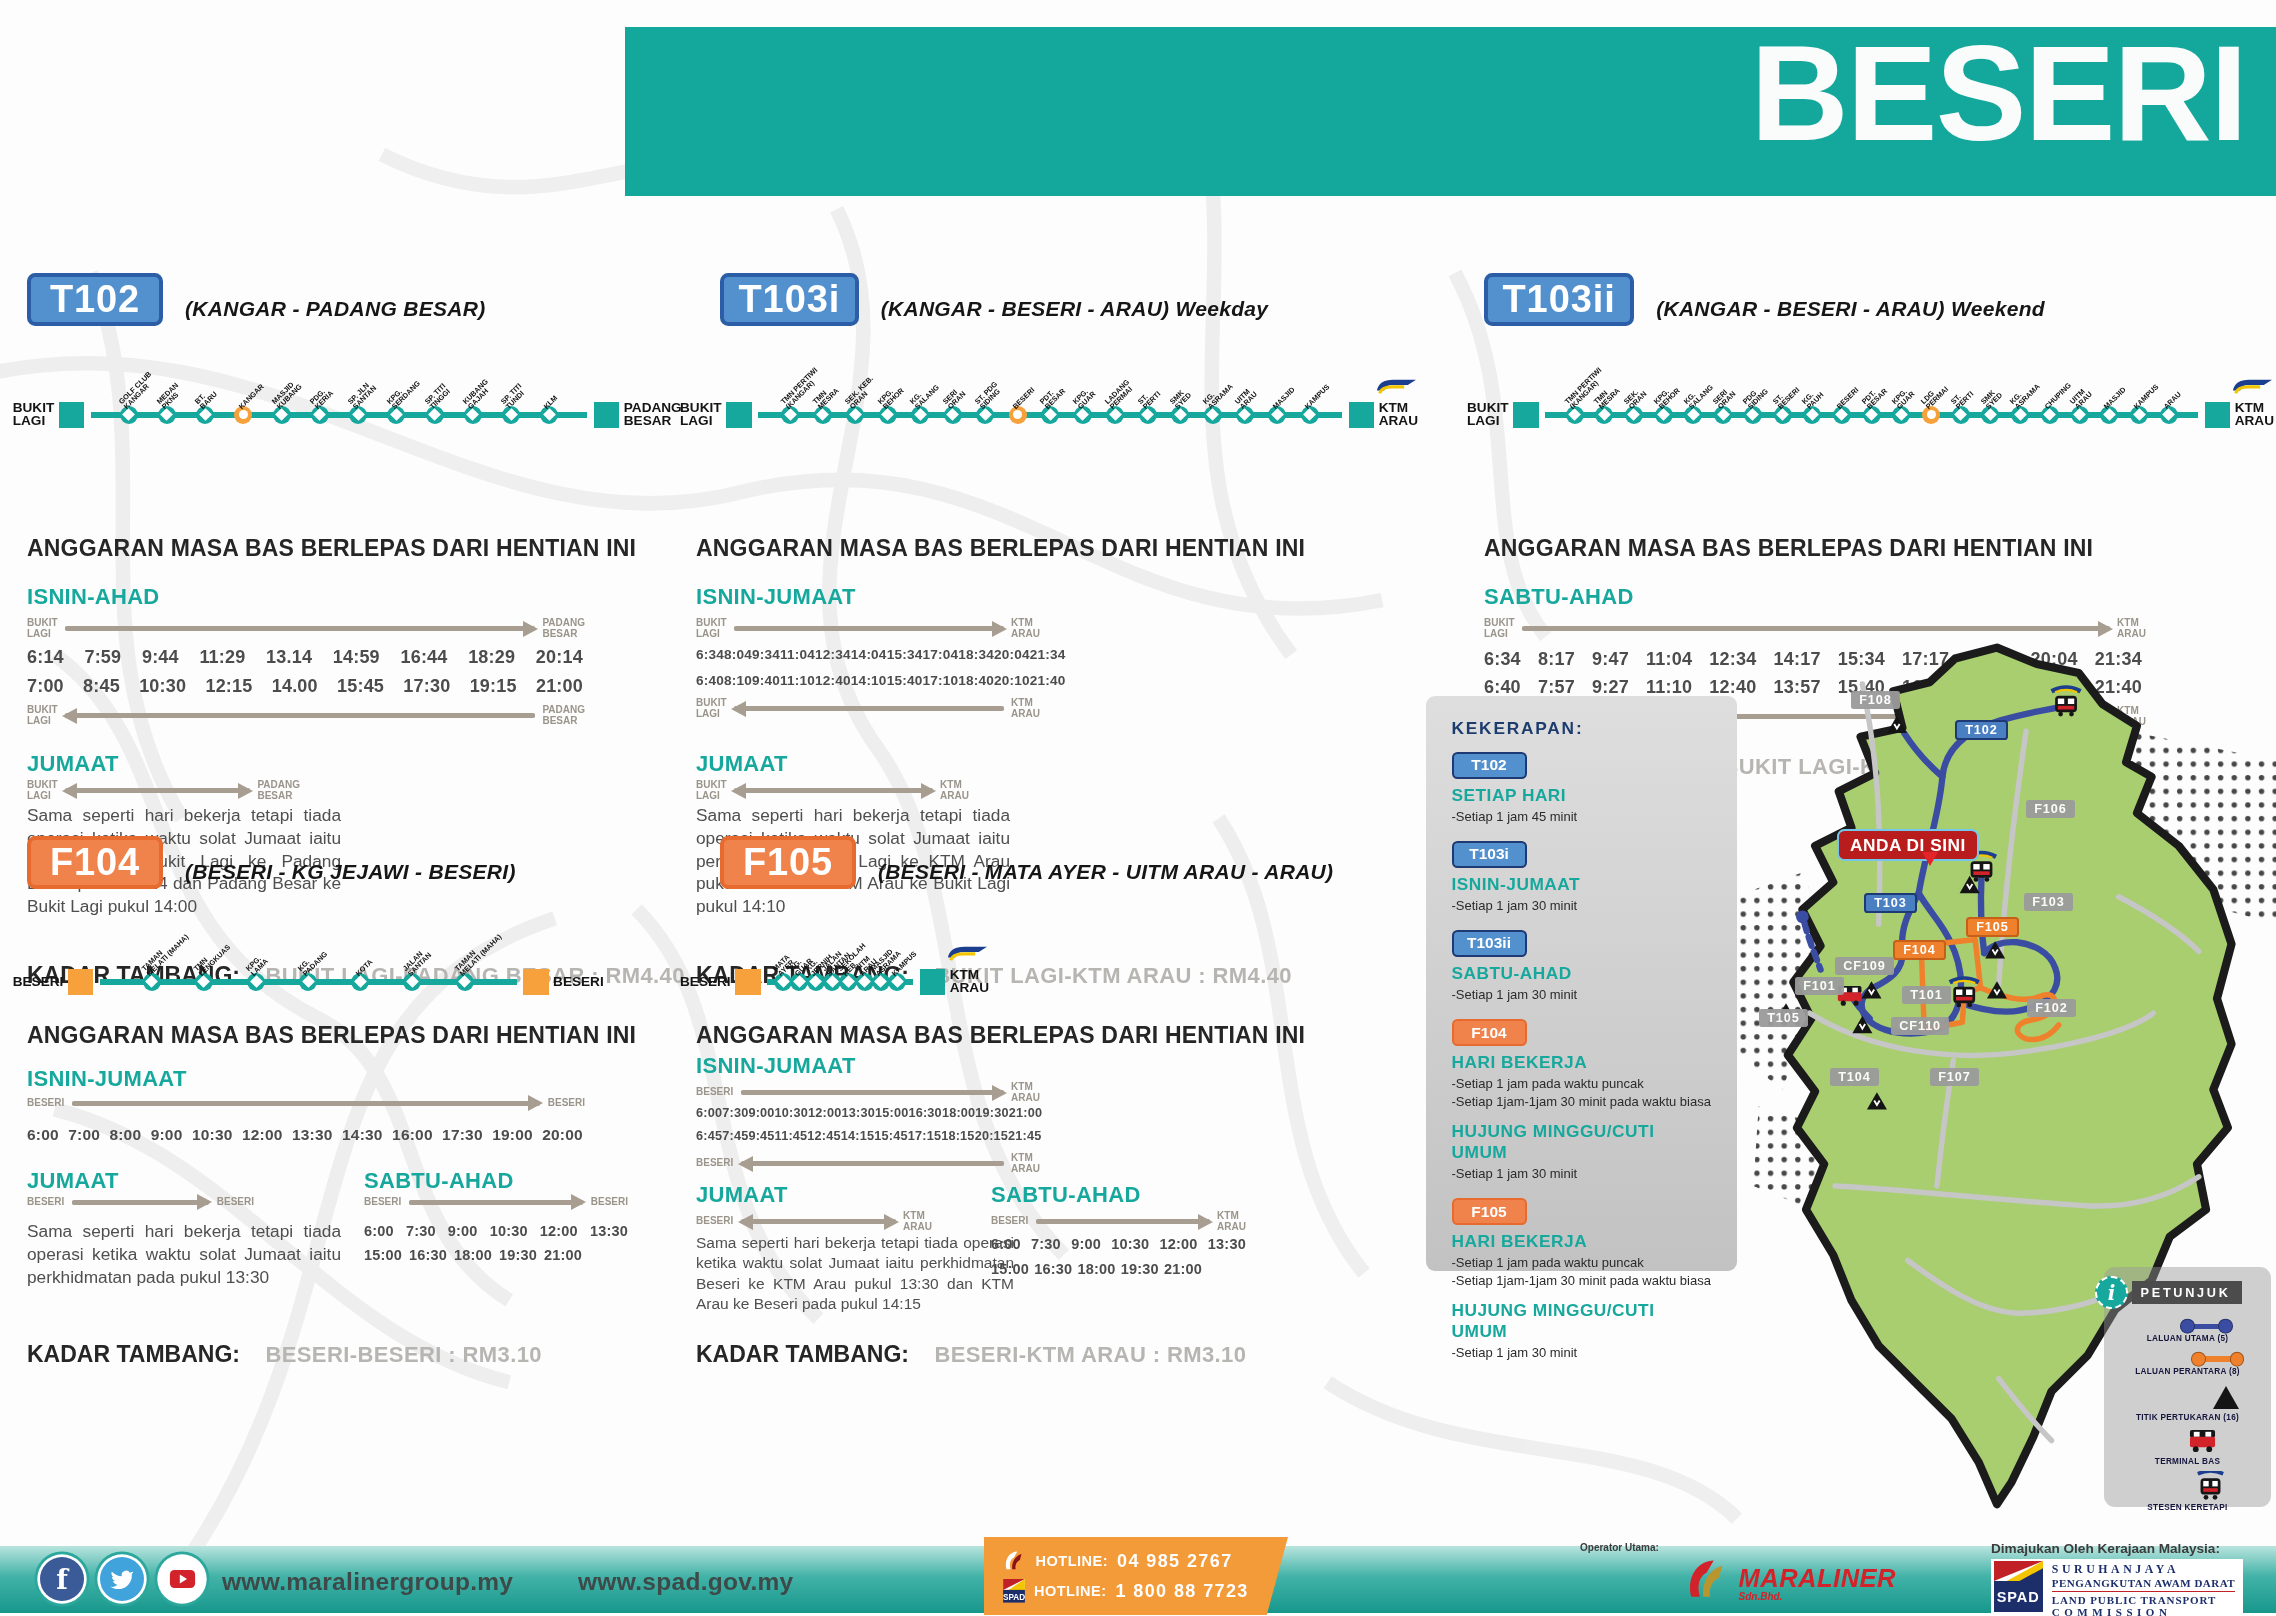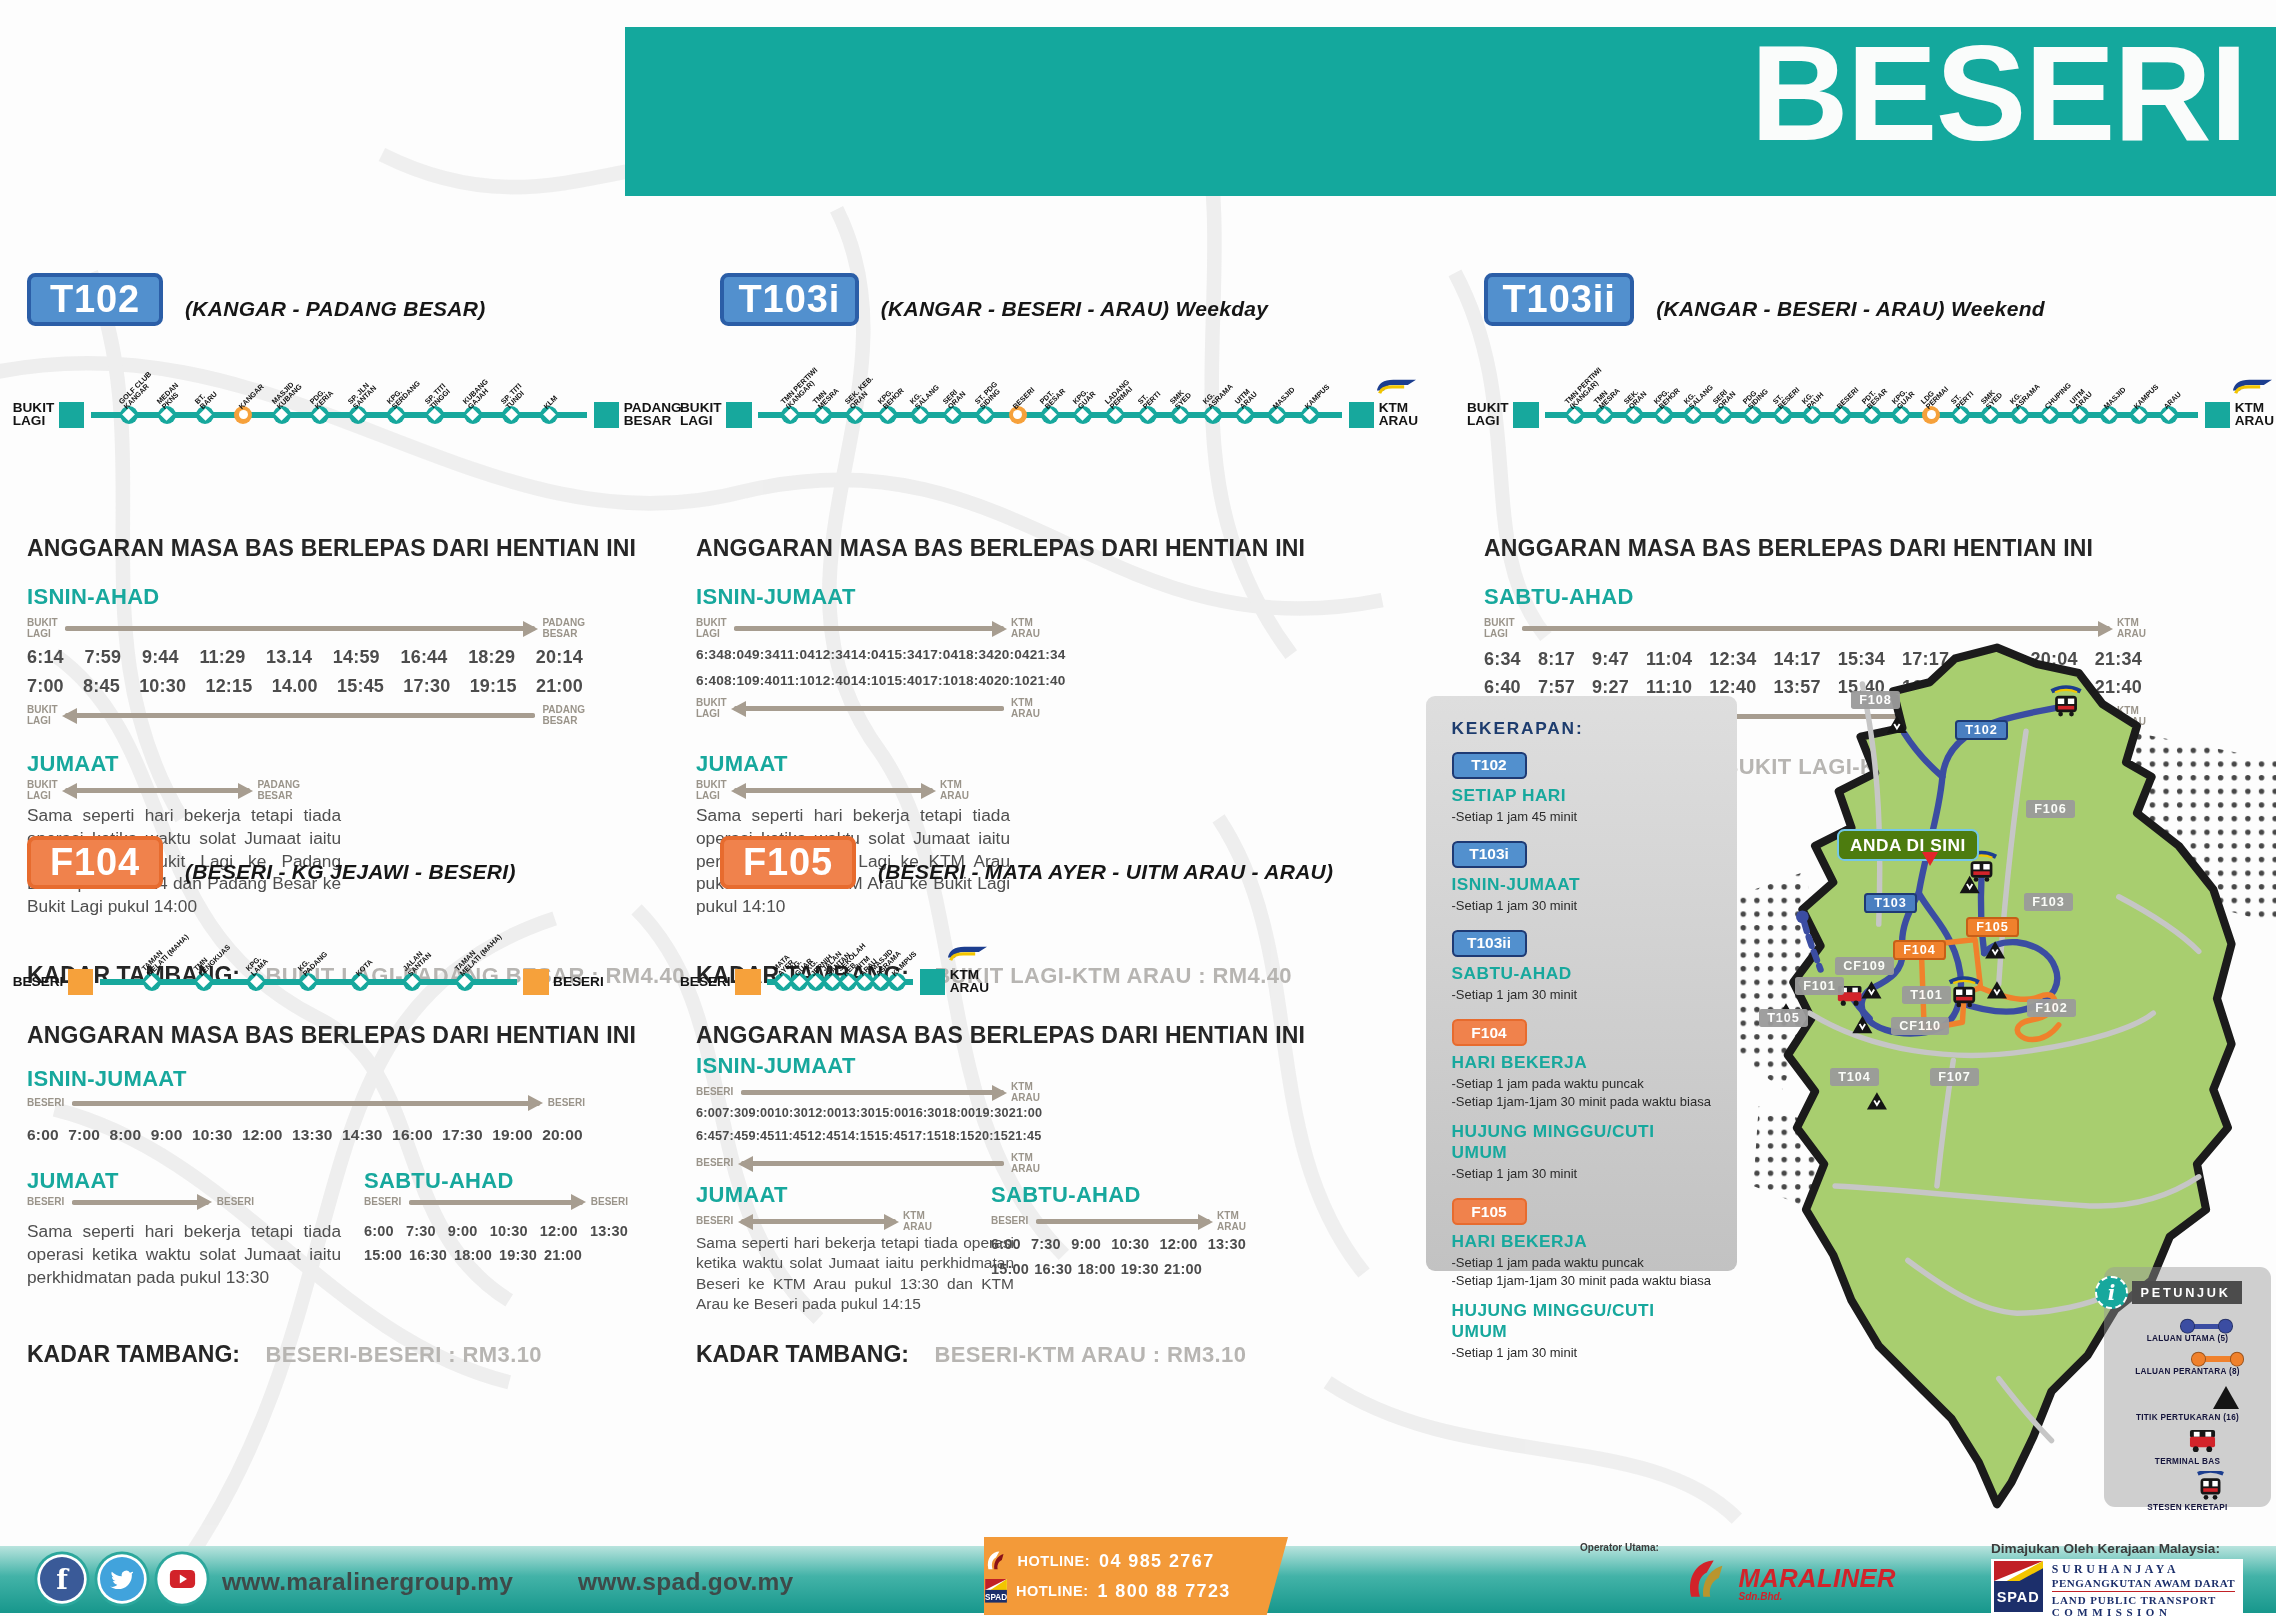--- a/index.html
+++ b/index.html
@@ -67,21 +67,21 @@
 .khead.k2{margin-top:11px}
 .kline{display:block;font-size:13px;color:#2b2b2b;line-height:1.35}
 
 
 .map-wrap{position:absolute;left:1726px;top:624px;width:551px;height:895px}
 .map-wrap>svg{position:absolute;inset:0}
 .mlabel{position:absolute;background:#9b9b9b;color:#fff;font-size:12.7px;font-weight:bold;padding:1.8px 8.2px;border-radius:2.7px;letter-spacing:0.9px;opacity:.95}
 .mbadge{position:absolute;color:#fff;font-size:12.7px;font-weight:bold;padding:0.9px 8.2px;border-radius:3.6px;letter-spacing:0.9px}
 .mbadge.blue{background:#4A7FC1;border:2.7px solid #1e3a74}
 .mbadge.orange{background:#F0812C;border:2.7px solid #c65f17}
-.anda{position:absolute;background:#4d7c0f;border:2.7px solid #74C7E8;border-radius:7.3px;color:#fff;font-weight:800;font-size:17.3px;padding:3.6px 11px;letter-spacing:0.5px}
+.anda{position:absolute;background:#b91c1c;border:2.7px solid #74C7E8;border-radius:7.3px;color:#fff;font-weight:800;font-size:17.3px;padding:3.6px 11px;letter-spacing:0.5px}
 .anda::after{content:"";position:absolute;left:60%;bottom:-14.5px;border:8.2px solid transparent;border-top:14.5px solid #E3242B}
 
 
 .pet{position:absolute;left:2104px;top:1267px;width:167px;height:240px;background:rgba(150,150,150,.45);border-radius:11px;display:flex;flex-direction:column;align-items:center;padding:9px 5.5px}
 .pet-h{display:flex;align-items:center;gap:3.6px;align-self:flex-start;margin-left:-14.5px;margin-bottom:1.8px}
 .pet-i{width:33px;height:33px;border-radius:50%;background:#17A89D;border:2.7px dashed #fff;color:#fff;font-weight:bold;font-size:20px;display:flex;align-items:center;justify-content:center;font-family:"DejaVu Serif",serif;font-style:italic;z-index:2}
 .pet-t{background:#4c4c4c;color:#fff;font-weight:bold;font-size:12.7px;letter-spacing:2.7px;padding:4.5px 11px 4.5px 9px}
 .pit{display:flex;flex-direction:column;align-items:flex-end;margin-top:5.5px}
 .pit-label{font-size:8.2px;font-weight:bold;color:#14143c;margin-top:2.7px;letter-spacing:0.3px;text-align:center}
 .db{width:44px;height:5.5px;border-radius:2.7px;position:relative;margin:7.3px 0 2.7px}
@@ -92,21 +92,21 @@
 .db::after{right:-4.5px}
 .tri{width:0;height:0;border-left:13.6px solid transparent;border-right:13.6px solid transparent;border-bottom:23px solid #141414;margin:4.5px 0 0.9px}
 
 
 .footer{position:absolute;left:0;top:1546px;width:2277px;height:67px;background:linear-gradient(180deg,#b9e4de 0%,#43b3a8 45%,#17978c 100%)}
 .soc{position:absolute;top:11px;width:44px;height:44px;border-radius:50%;display:flex;align-items:center;justify-content:center;box-shadow:0 0 0 2.7px #fff,0 0 0 5.5px #2ba79c;cursor:pointer}
 .soc.fb{left:40px;background:#3A5A98;color:#fff;font-family:"DejaVu Serif",serif;font-weight:bold;font-size:27px}
 .soc.tw{left:100px;background:#41A3DC}
 .soc.yt{left:160px;background:#fff}
 .url{position:absolute;top:22px;font-size:24.5px;font-weight:bold;color:#3e4a49;letter-spacing:0.3px;cursor:pointer}
-.hotbox{position:absolute;left:984px;top:-9px;width:304px;height:78px;background:#F39A39;clip-path:polygon(0 0,100% 0,93% 100%,0 100%);padding:9px 1px;display:flex;flex-direction:column;justify-content:space-around}
+.hotbox{position:absolute;left:984px;top:-9px;width:304px;height:78px;background:#F39A39;clip-path:polygon(0 0,100% 0,93% 100%,0 100%);padding:9px 19px;display:flex;flex-direction:column;justify-content:space-around}
 .hotrow{display:flex;align-items:center;gap:9px}
 .hotlabel{color:#fff;font-weight:bold;font-size:14.5px;letter-spacing:0.5px}
 .hotnum{color:#fff;font-weight:bold;font-size:18px;letter-spacing:1.4px;cursor:pointer}
 .oplabel{position:absolute;left:1580px;top:-3.6px;font-size:10px;font-weight:bold;color:#3c3c3c}
 .mlogo{position:absolute;left:1684px;top:11px;display:flex;align-items:flex-end;gap:5.5px}
 .mname{font-size:25.5px;font-weight:800;font-style:italic;color:#D2232A;letter-spacing:0.5px;line-height:1}
 .msub{font-size:10px;color:#D2232A;font-weight:bold;font-style:italic}
 .govlabel{position:absolute;left:1991px;top:-5.5px;font-size:13.6px;font-weight:bold;color:#3c3c3c}
 .spad{position:absolute;left:1991px;top:12.7px;display:flex;background:#fff;padding:2.7px;gap:3.6px}
 .spad-sq{width:49px;height:51px;display:flex;flex-direction:column}

